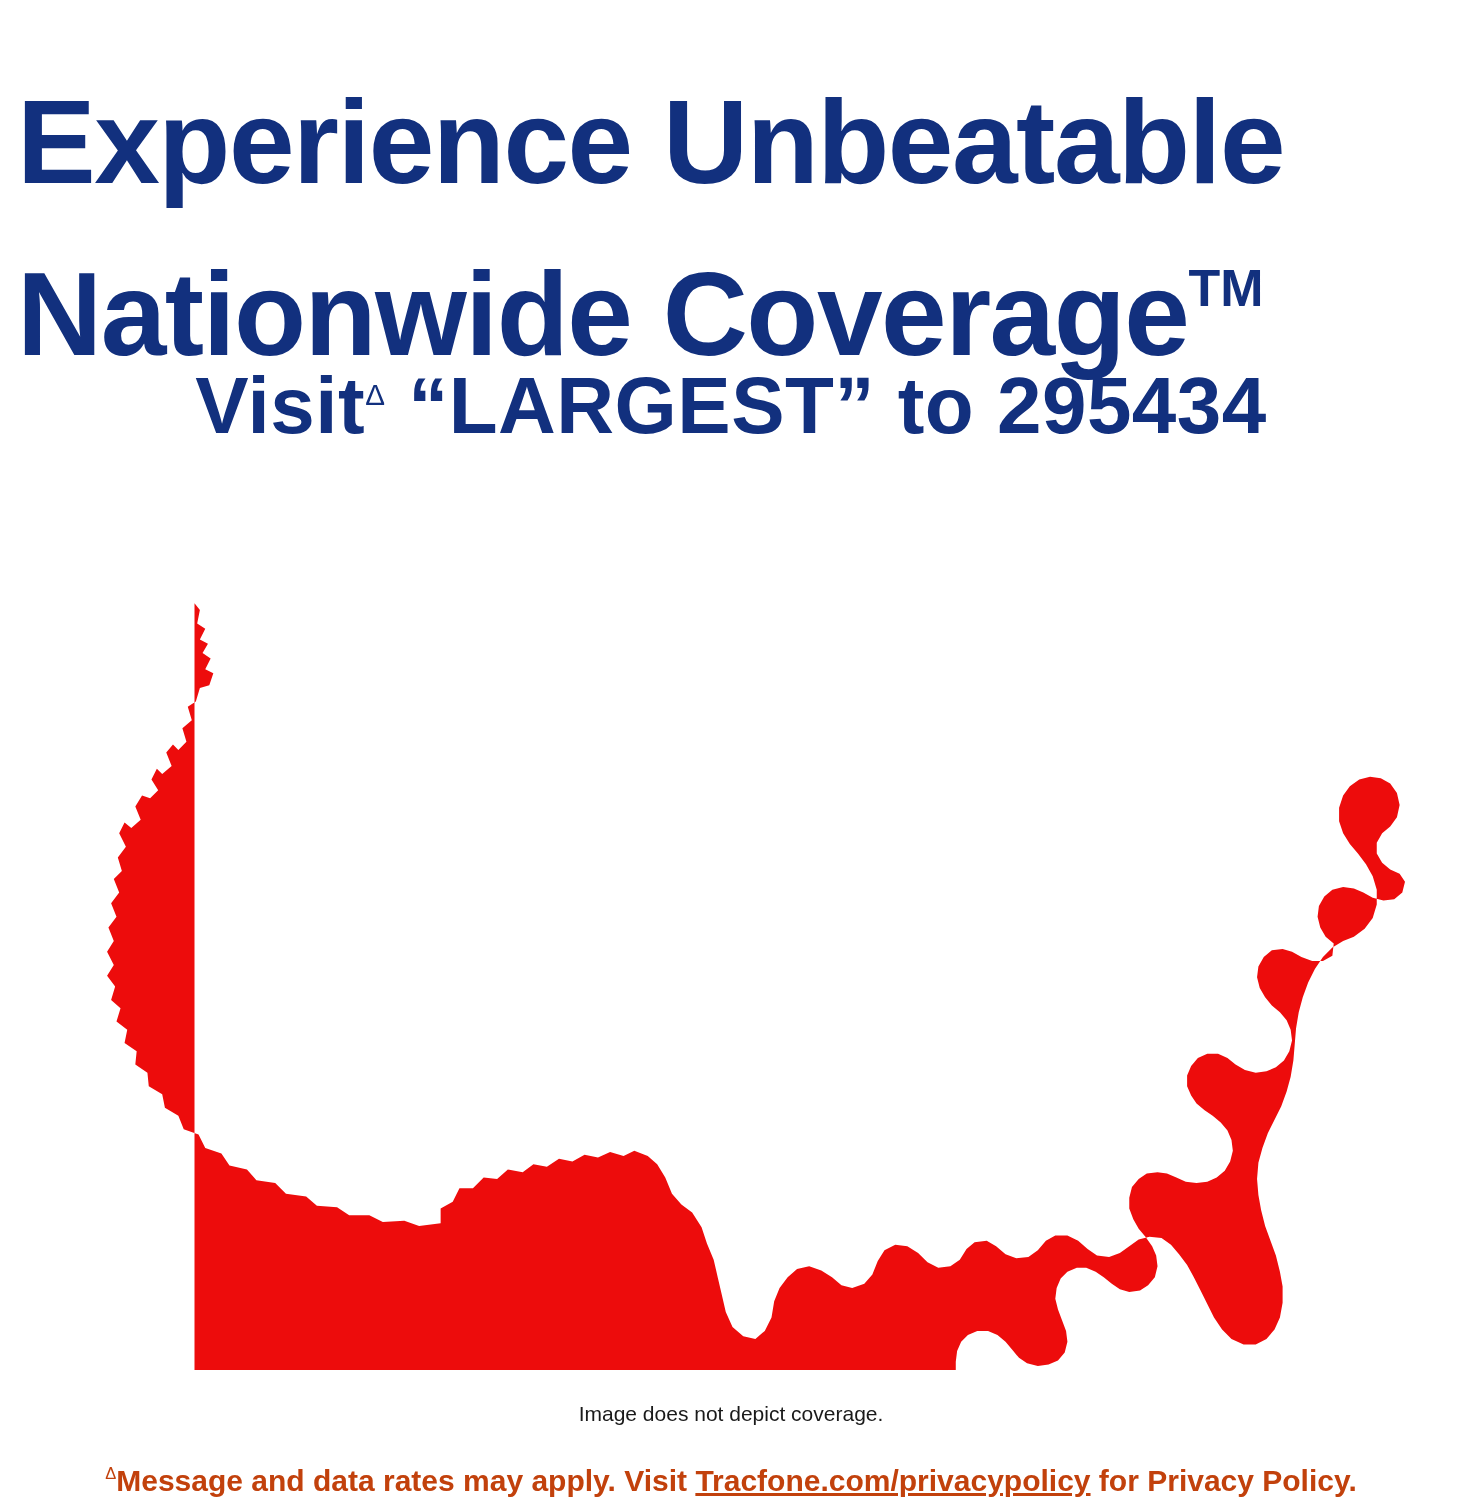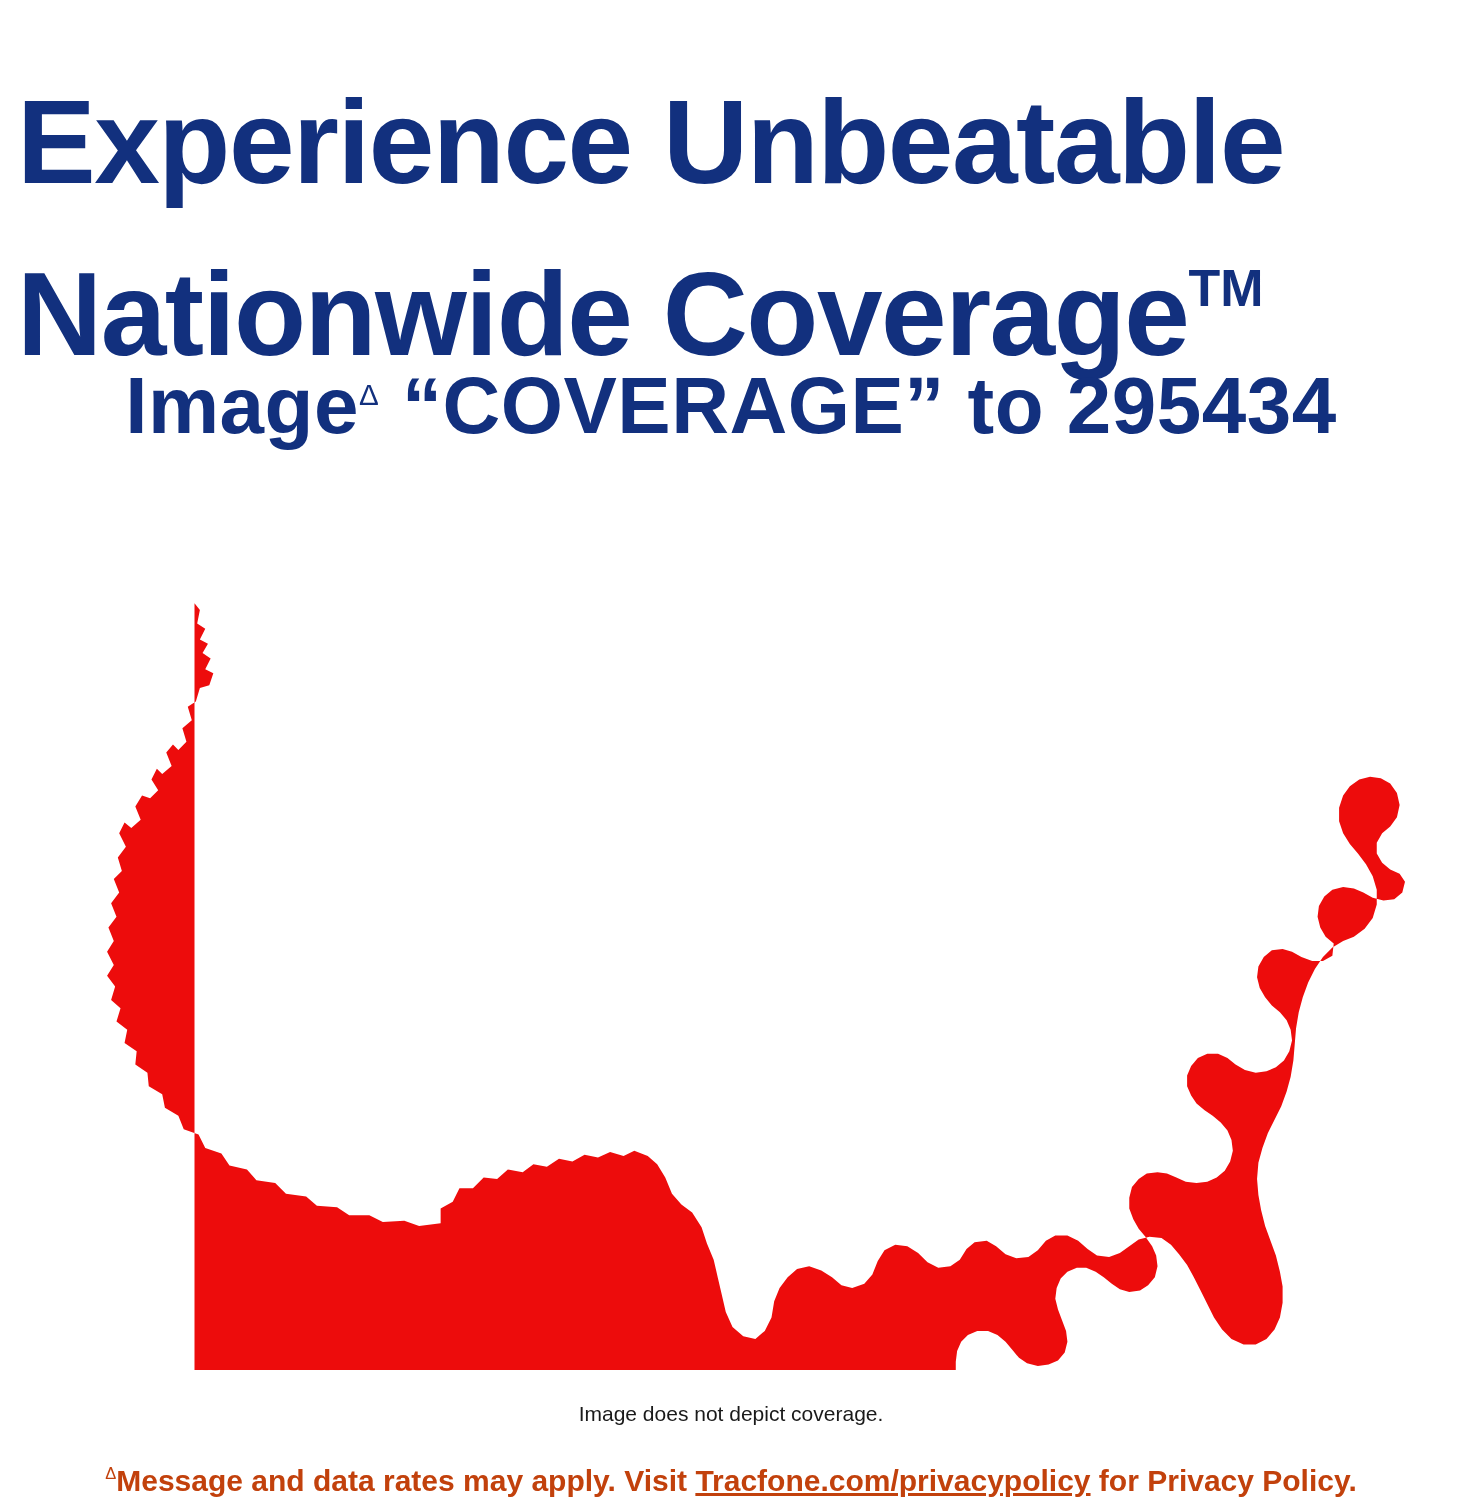--- a/index.html
+++ b/index.html
@@ -145,22 +145,22 @@
 <div id="page">
 
   <h1 class="headline" style="color: rgb(18, 48, 126);">
     <span class="line1">Experience Unbeatable</span>
     <span class="line2">
       <span>Nationwide Coverage</span><span class="tm">TM</span>
     </span>
   </h1>
 
   <div class="subhead" style="color: rgb(18, 48, 126);">
-    <span>Image</span><span class="sup-delta">Δ</span>
-    <span>“COVERAGE”</span>
+    <span>Visit</span><span class="sup-delta">Δ</span>
+    <span>“LARGEST”</span>
     <span>to</span>
     <span>295434</span>
   </div>
 
   <div id="map-wrap">
     <svg viewBox="0 0 1000 617" preserveAspectRatio="xMidYMid meet" aria-hidden="true">
       <path fill="#ED0C0C" d="
         M 100 47
         L 104 52 L 102 62 L 108 66 L 104 74 L 110 77 L 106 84 L 112 88 L 108 96
         L 114 99 L 111 108 L 104 110 L 101 120 L 95 124 L 98 134 L 91 140 L 94 150

